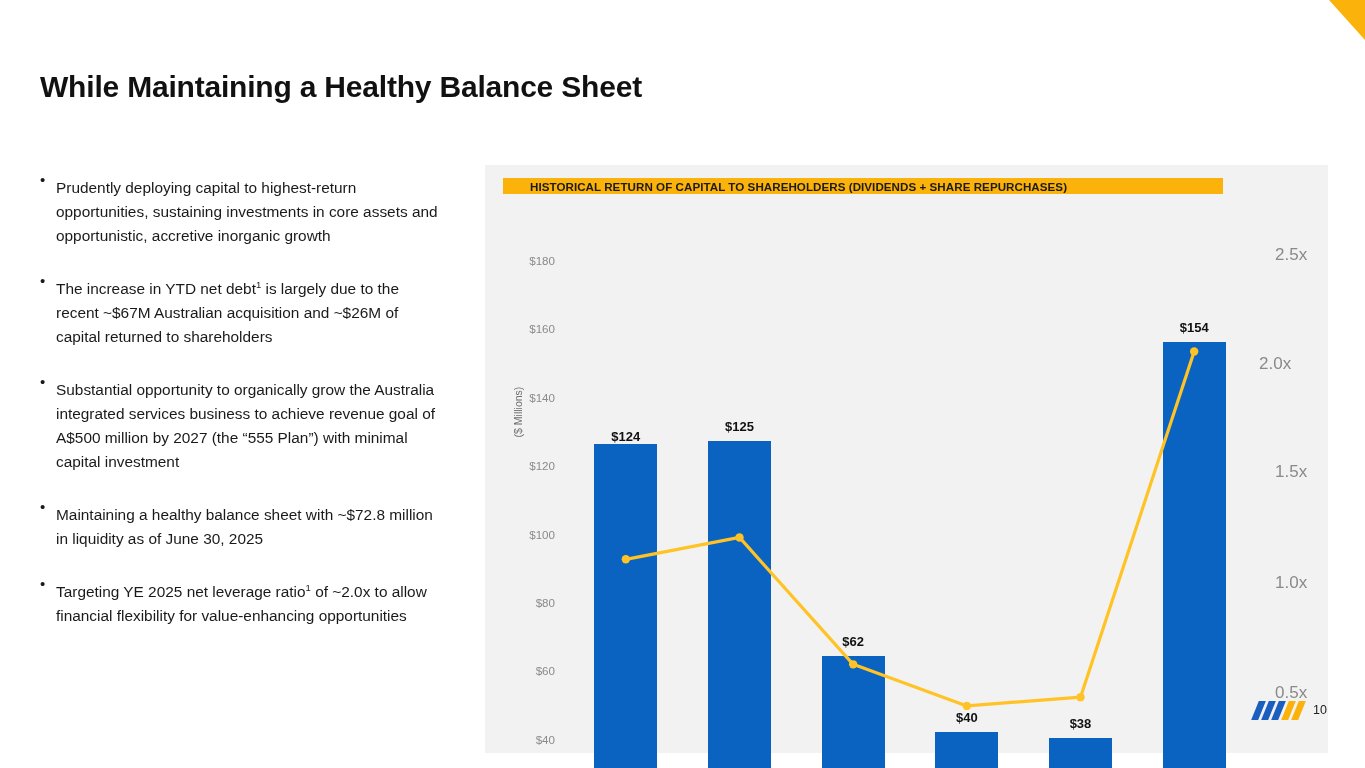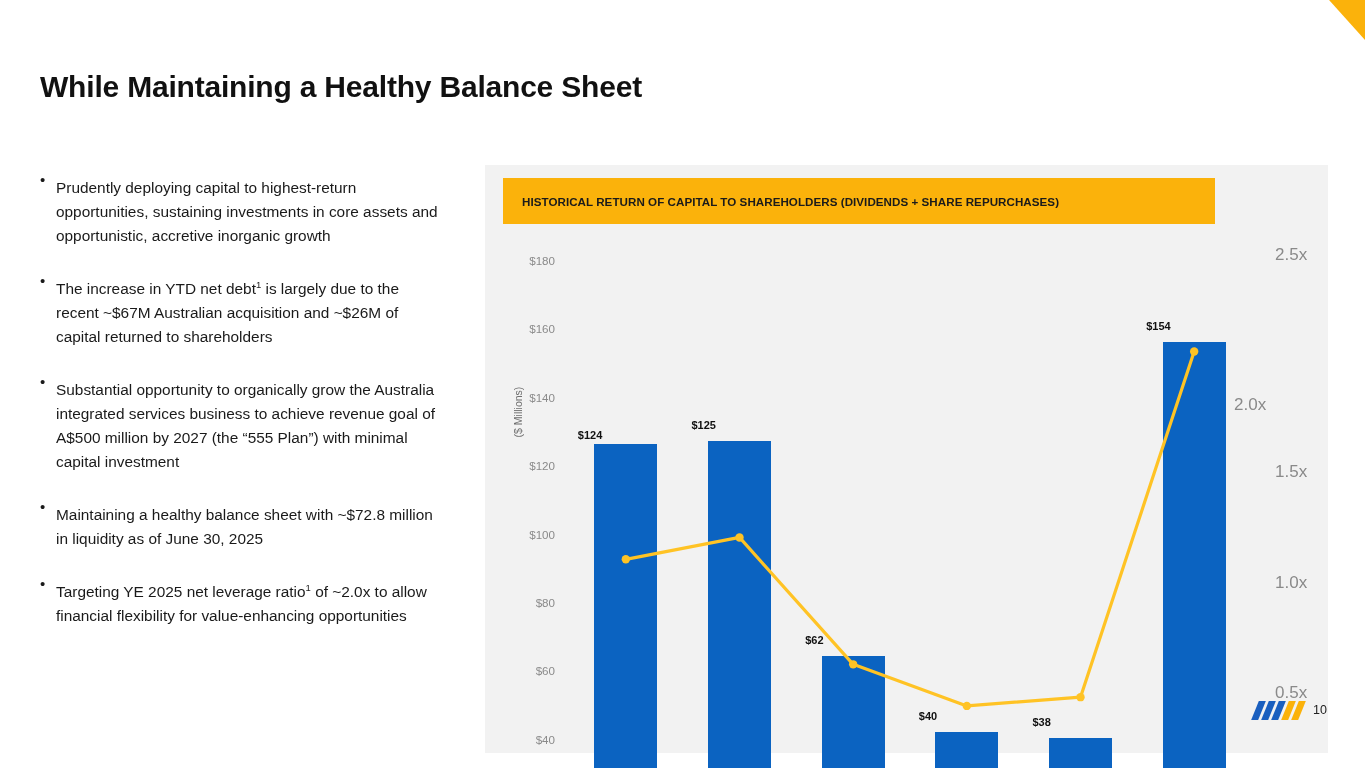--- a/index.html
+++ b/index.html
@@ -49,23 +49,23 @@
   .bullet sup{font-size:9.5px;vertical-align:super;line-height:0;}
 
   
   .panel{
     position:absolute;left:485px;top:165px;
     width:843px;height:588px;
     background:#f2f2f2;
   }
   .panel-head{
     position:absolute;left:18px;top:13px;
-    width:712px;height:46px;
+    width:712px;height:16px;
     background:#FBB20B;
-    display:flex;align-items:center;
+    display:flex;align-items:center;padding-left:8px;
   }
   .panel-head .ht{
     font-size:11.6px;font-weight:bold;color:#1b1b1b;
     letter-spacing:0.05px;padding-left:19px;
   }
 
   
   .plot-wrap{position:absolute;left:0;top:0;width:843px;height:588px;}
   .axis-title{
     position:absolute;left:-12px;top:241px;
@@ -77,22 +77,22 @@
     font-size:11.6px;color:#8a8a8a;margin-top:9px;
   }
   .y2tick{
     position:absolute;width:50px;text-align:left;
     font-size:17px;color:#8a8a8a;
   }
   .bar{
     position:absolute;background:#0B63C1;
   }
   .bar-label{
-    position:absolute;text-align:left;width:96px;
-    font-size:11px;font-weight:bold;color:#111111;
+    position:absolute;text-align:center;width:96px;
+    font-size:13px;font-weight:bold;color:#111111;
   }
   svg.line-layer{
     position:absolute;left:0;top:0;width:843px;height:588px;
     overflow:visible;pointer-events:none;
   }
 
   
   .logo-wrap{
     position:absolute;left:1254px;top:697px;
     width:100px;height:26px;display:flex;align-items:center;gap:7px;
@@ -160,21 +160,21 @@
           <div class="ytick" style="left: 12px; top: 353.5px;">$100</div>
           <div class="ytick" style="left: 12px; top: 285.125px;">$120</div>
           <div class="ytick" style="left: 12px; top: 216.75px;">$140</div>
           <div class="ytick" style="left: 12px; top: 148.375px;">$160</div>
           <div class="ytick" style="left: 12px; top: 80px;">$180</div>
         </div>
       <div id="y2ticks">
           <div class="y2tick" style="left: 790px; top: 517.6px;">0.5x</div>
           <div class="y2tick" style="left: 790px; top: 408.2px;">1.0x</div>
           <div class="y2tick" style="left: 790px; top: 297px;">1.5x</div>
-          <div class="y2tick" style="left: 749px; top: 189.4px; margin-top: 41px;">2.0x</div>
+          <div class="y2tick" style="left: 774px; top: 189.4px;">2.0x</div>
           <div class="y2tick" style="left: 790px; top: 80px;">2.5x</div>
         </div>
       <div id="bars">
           <div class="bar" style="left: 109.291px; top: 279.45px; width: 63.085px; height: 355.55px; background: rgb(11, 99, 193);"></div>
           <div class="bar-label" style="left: 92.8333px; top: 257.45px; margin-top: 7px;">$124</div>
           <div class="bar" style="left: 222.957px; top: 276.031px; width: 63.085px; height: 358.969px; background: rgb(11, 99, 193);"></div>
           <div class="bar-label" style="left: 206.5px; top: 254.031px;">$125</div>
           <div class="bar" style="left: 336.624px; top: 491.413px; width: 63.085px; height: 143.587px; background: rgb(11, 99, 193);"></div>
           <div class="bar-label" style="left: 320.167px; top: 469.413px;">$62</div>
           <div class="bar" style="left: 450.291px; top: 566.625px; width: 63.085px; height: 68.375px; background: rgb(11, 99, 193);"></div>

